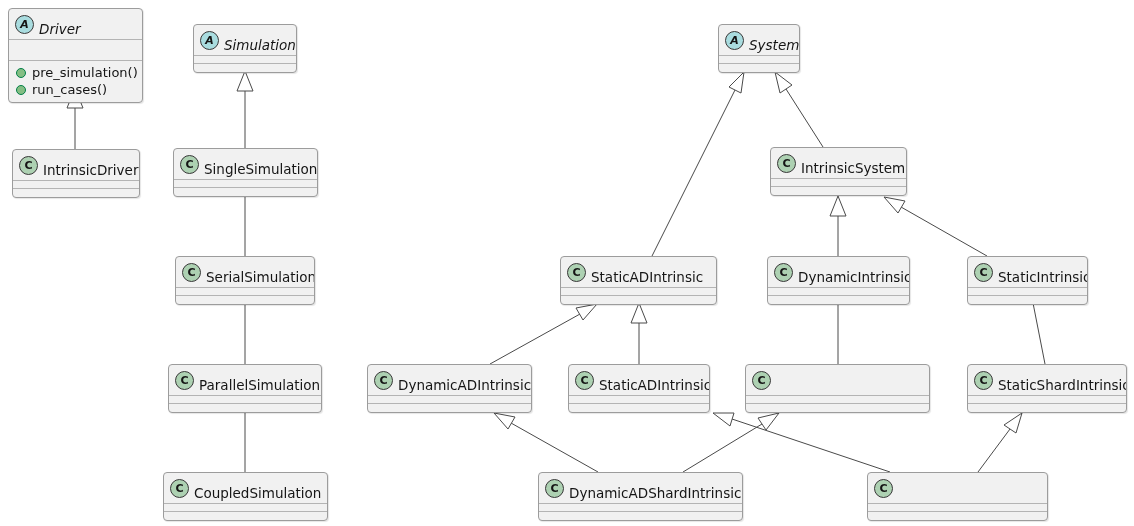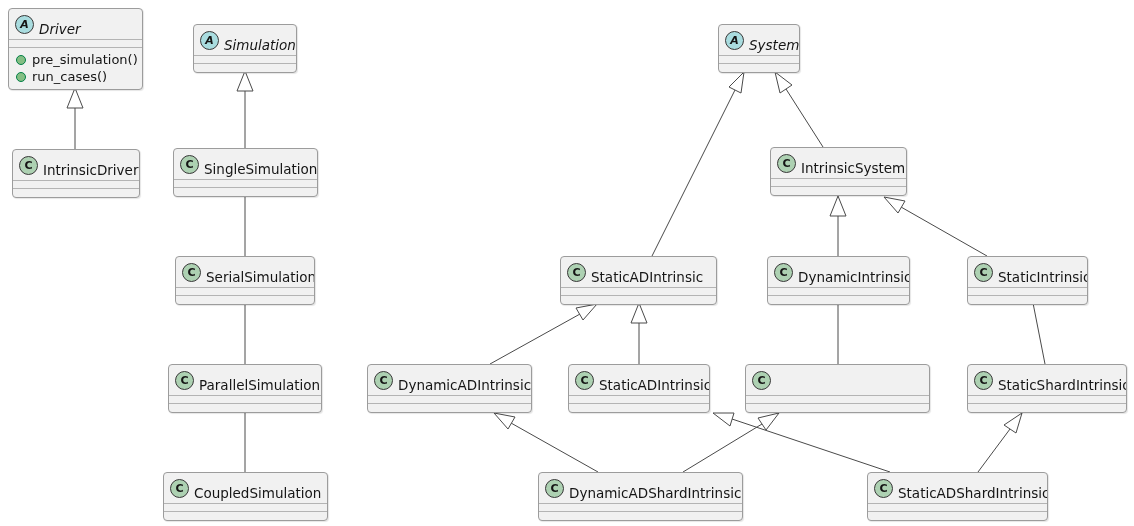--- a/index.html
+++ b/index.html
@@ -33,21 +33,21 @@
     display:flex;align-items:center;justify-content:center;
     font-size:11px;font-weight:bold;line-height:1;
   }
   .ic.abstract{background:#A9DCDF;font-style:italic;}
   .ic.concrete{background:#ADD1B2;}
   .nm{font-size:13.5px;margin-top:9px;}
   .nm.it{font-style:italic;}
   .comp{border-top:1px solid #b4b4b4;}
   .comp.fields{height:7px;}
   .comp.methods{height:8px;}
-  .comp.methods.haslist{height:auto;padding:3px 0 4px 0;}
+  .comp.methods.haslist{height:auto;padding:3px 0 4px 0;margin-top:13px;}
   .meth{
     display:flex;align-items:center;gap:6px;
     padding:0 8px 0 7px;height:17px;
     font-size:13px;white-space:nowrap;
   }
   .dot{
     flex:0 0 auto;
     width:8px;height:8px;border-radius:50%;
     background:#84BE84;border:1px solid #038048;
   }
@@ -261,19 +261,18 @@
       <span class="ic concrete">C</span>
       <span class="nm">DynamicADShardIntrinsic</span>
     </div>
     <div class="comp fields"></div>
     <div class="comp methods"></div>
   </div>
 
   <div class="cls" style="left:867px;top:472px;width:181px;">
     <div class="hdr">
       <span class="ic concrete">C</span>
-      <span class="nm">StaticADShardIntrinsic</span>
     </div>
     <div class="comp fields"></div>
     <div class="comp methods"></div>
   </div>
 
 </div>
 
 </body></html>

